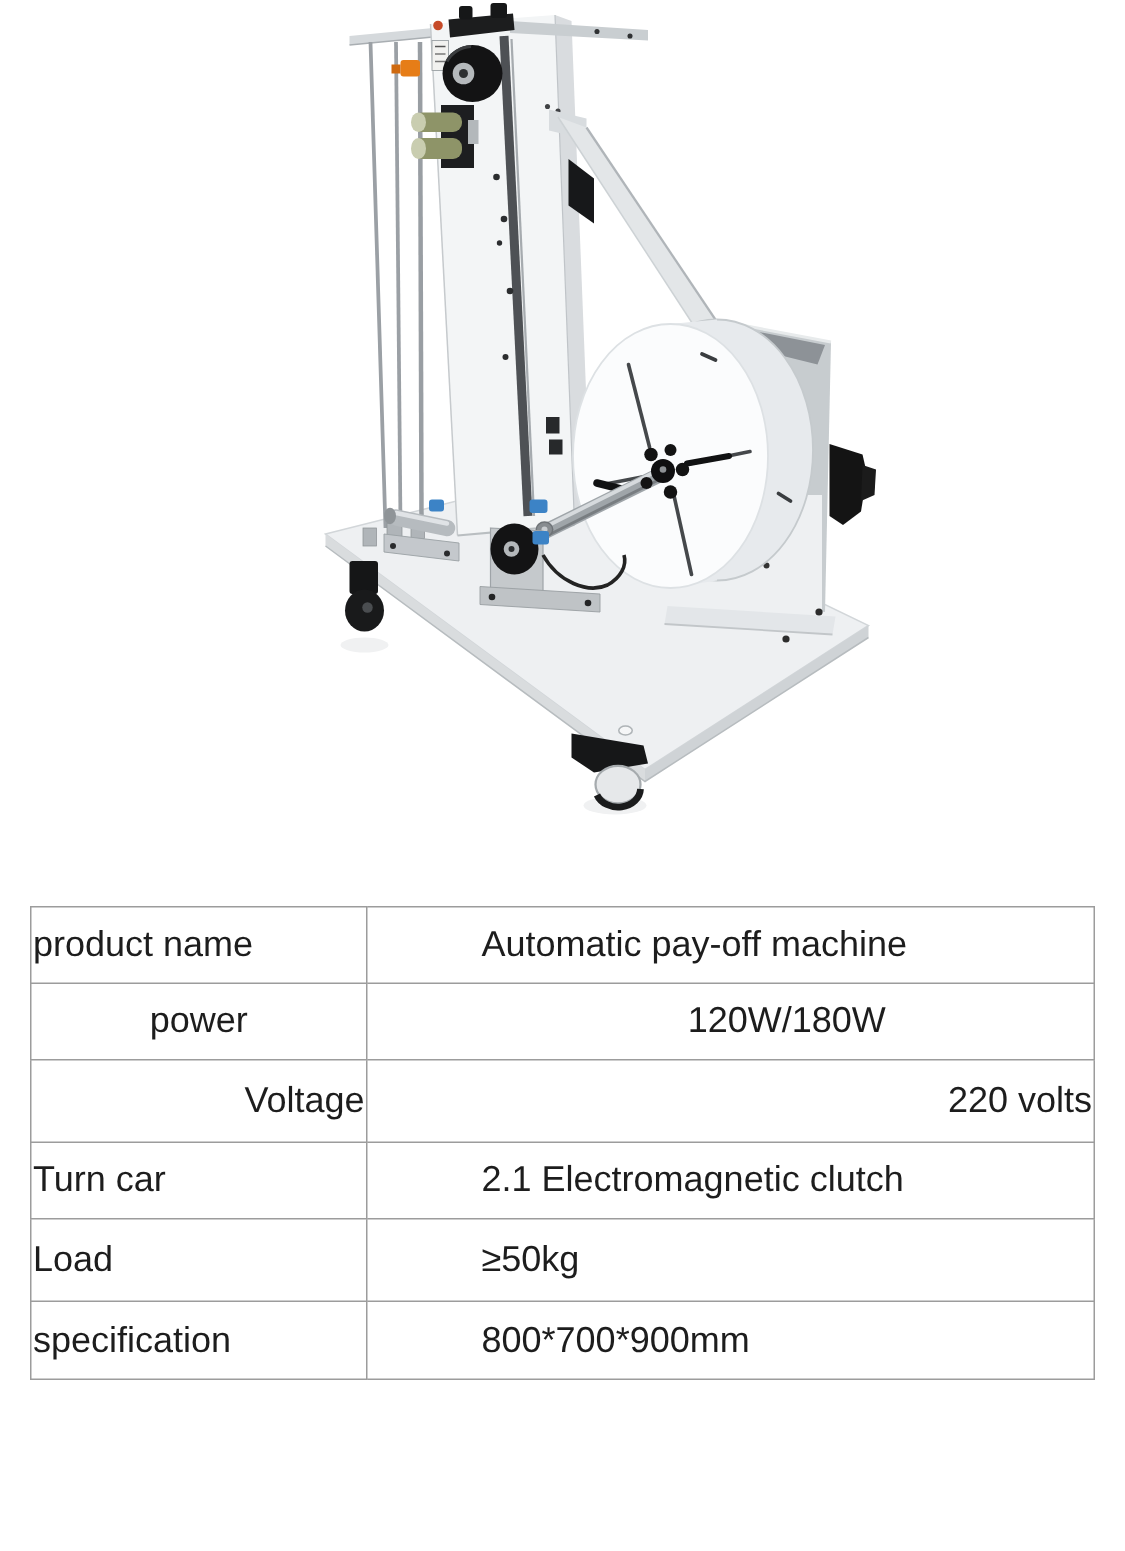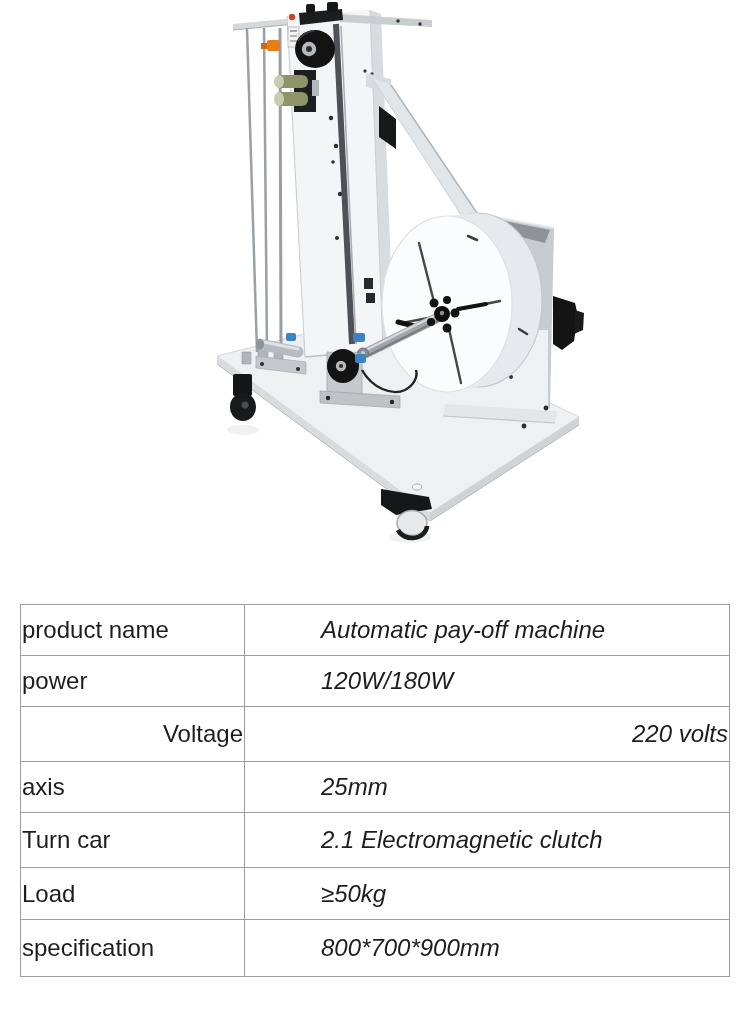--- a/index.html
+++ b/index.html
@@ -12,23 +12,23 @@
   .spec-table{
     position:absolute;left:20px;top:604px;width:710px;
     border-collapse:collapse;table-layout:fixed;
   }
   .spec-table td{
     border:1px solid #9c9c9c;
     font-size:24px;color:#1d1d1d;vertical-align:middle;
     white-space:nowrap;overflow:hidden;
   }
   .spec-table td.c-label{width:221px;}
-  .spec-table td.c-value{padding-left:76px;font-style:italic;}
+  .spec-table td.c-value{padding-left:76px;}
   .spec-table tr:nth-child(1) td{height:48px;}
-  .spec-table tr:nth-child(2) td{height:48px;}
+  .spec-table tr:nth-child(2) td{height:48px;text-align:center;}
   .spec-table tr:nth-child(3) td{height:52px;text-align:right;}
   .spec-table tr:nth-child(4) td{height:48px;}
   .spec-table tr:nth-child(5) td{height:52px;}
   .spec-table tr:nth-child(6) td{height:49px;}
   .spec-table tr:nth-child(7) td{height:54px;}
   .spec-table tr:nth-child(8) td{height:47px;}
 </style>
 </head>
 <body>
 
@@ -213,24 +213,20 @@
     </tr>
     <tr>
       <td class="c-label">power</td>
       <td class="c-value">120W/180W</td>
     </tr>
     <tr>
       <td class="c-label">Voltage</td>
       <td class="c-value">220 volts</td>
     </tr>
     <tr>
-      <td class="c-label">axis</td>
-      <td class="c-value">25mm</td>
-    </tr>
-    <tr>
       <td class="c-label">Turn car</td>
       <td class="c-value">2.1 Electromagnetic clutch</td>
     </tr>
     <tr>
       <td class="c-label">Load</td>
       <td class="c-value">≥50kg</td>
     </tr>
     <tr>
       <td class="c-label">specification</td>
       <td class="c-value">800*700*900mm</td>

